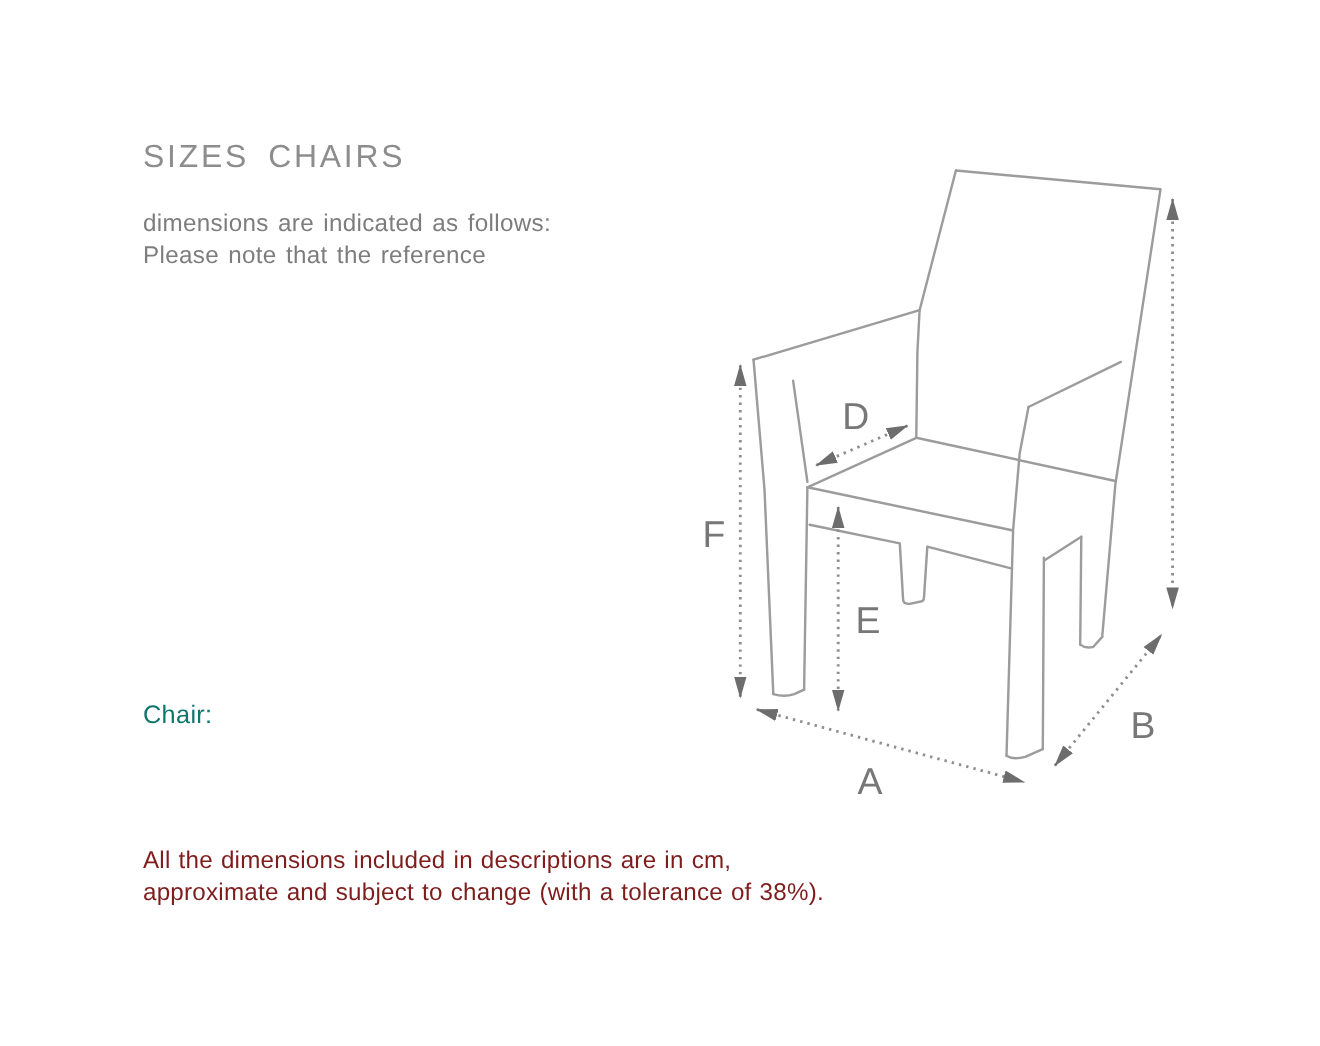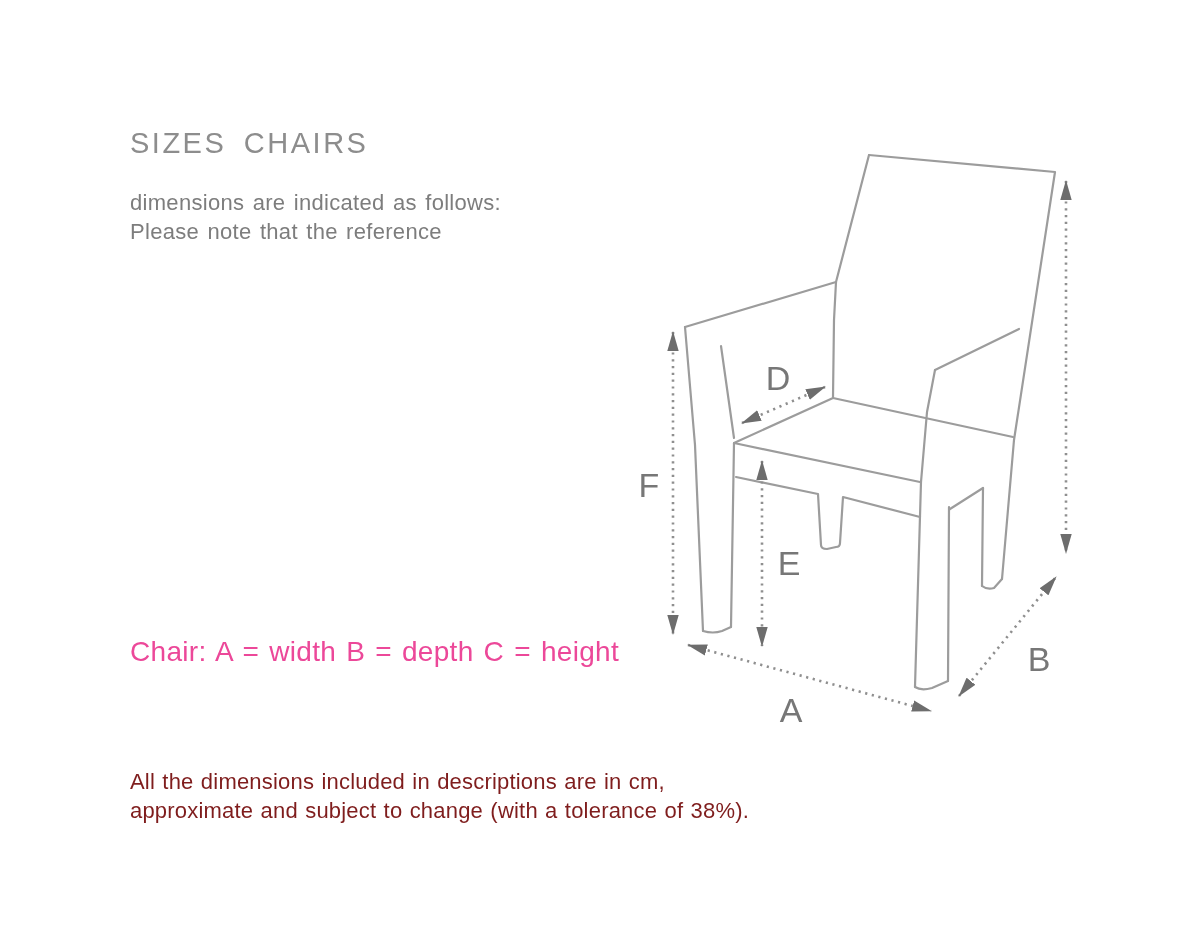--- a/index.html
+++ b/index.html
@@ -18,21 +18,21 @@
     white-space:nowrap;
   }
   .intro{
     position:absolute;left:130px;top:188px;
     font-size:22px;line-height:29px;
     color:#7d7d7d;letter-spacing:.3px;word-spacing:2px;
     white-space:nowrap;
   }
   .legend{
     position:absolute;left:130px;top:636px;
-    font-size:28px;color:#ec4899;letter-spacing:.3px;word-spacing:2px;
+    font-size:23px;color:#0f766e;letter-spacing:.3px;word-spacing:2px;
   }
   .legend-row{height:40.5px;display:flex;align-items:flex-start;white-space:nowrap;}
   .legend-label{display:inline-block;width:85px;flex:0 0 85px;}
   .footer-note{
     position:absolute;left:130px;top:768px;
     font-size:22px;line-height:28.5px;
     color:#7f1d1d;letter-spacing:.2px;word-spacing:1px;
     white-space:nowrap;
   }
   svg.diagram{position:absolute;left:0;top:0;}
@@ -95,21 +95,20 @@
       <text class="dim-label" x="1095" y="378">C</text>
       <text class="dim-label" x="778" y="390">D</text>
       <text class="dim-label" x="791" y="722">A</text>
       <text class="dim-label" x="1039" y="671">B</text>
     </g>
   </svg>
 
   <div class="legend">
     <div class="legend-row">
       <span class="legend-label">Chair:</span>
-      <span class="legend-def">A = width B = depth C = height</span>
     </div>
   </div>
 
   <div class="footer-note">
     <div>All the dimensions included in descriptions are in cm,</div>
     <div>approximate and subject to change (with a tolerance of 38%).</div>
   </div>
 
 </div>
 

